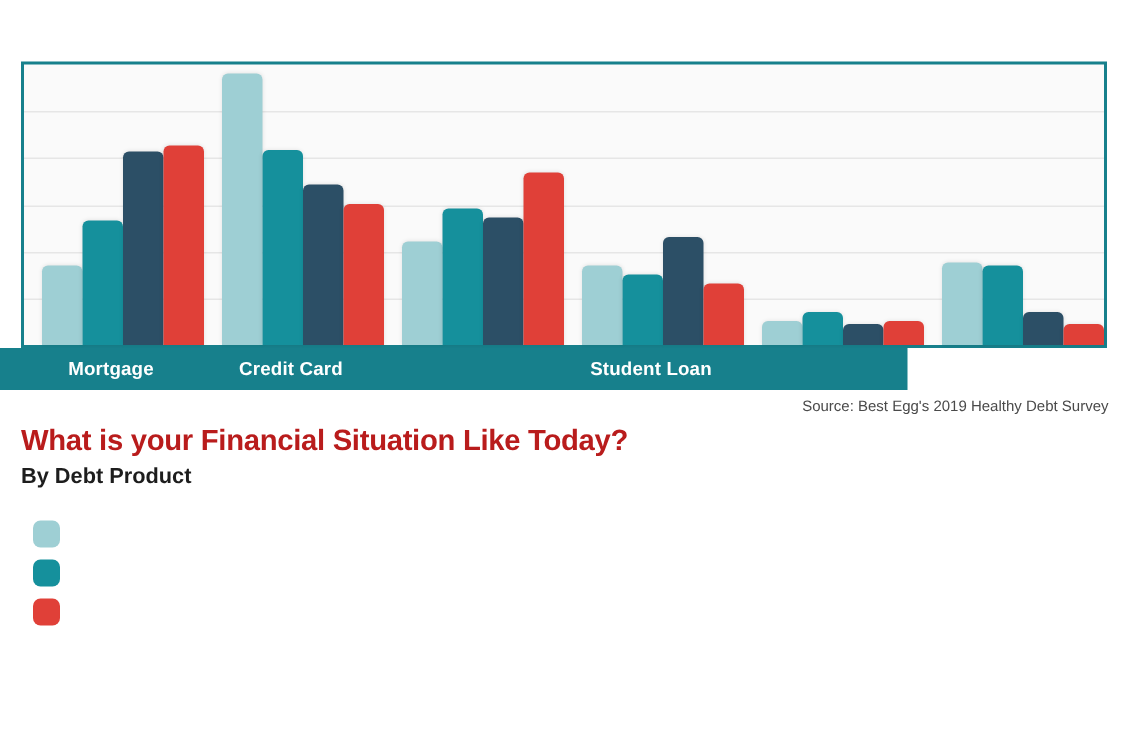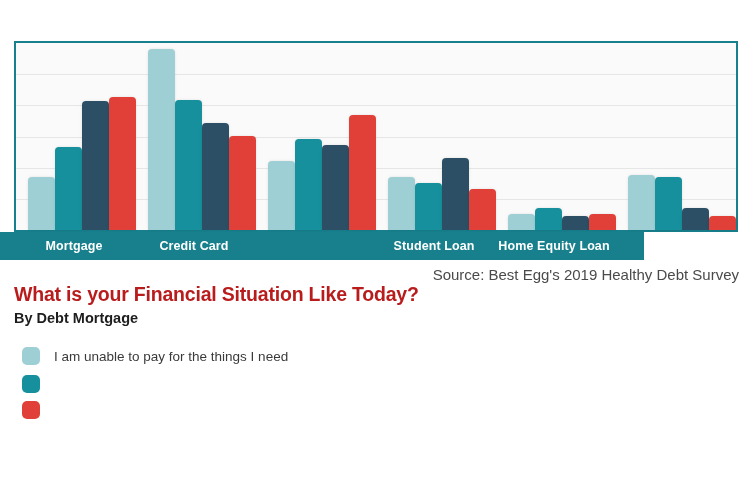--- a/index.html
+++ b/index.html
@@ -49,40 +49,39 @@
   .bar.s1{background:#15909c;}
   .bar.s2{background:#2c4f66;}
   .bar.s3{background:#e04038;}
 
   
   #cat-band{
     position:absolute;
     left:0; top:232px;
     width:605px; height:28px;
     background:#17808c;
-    padding-left:39px;
   }
   .cat-label{
     position:absolute;
     top:0;
     height:28px;
     line-height:28px;
     color:#ffffff;
     font-size:12.5px;
     font-weight:bold;
     text-align:center;
     letter-spacing:.1px;
     white-space:nowrap;
   }
 
   
   #source{
     position:absolute;
     right:14px; top:266px;
-    font-size:15px;
+    font-size:10px;
     color:#4a4a4a;
     white-space:nowrap;
   }
 
   
   #title{
     position:absolute;
     left:14px; top:283px;
     font-size:19.5px;
     font-weight:bold;
@@ -175,32 +174,30 @@
         <div class="bar s2" title="Personal Loan — I am able to pay for the things I need and am able to save for unplanned situations" style="height: 21.98px;"></div>
         <div class="bar s3" title="Personal Loan — I am able to pay for everyday things I need, save for unplanned situations, and also have long-term savings." style="height: 14.13px;"></div>
       </div>
     </div>
 </div>
 
 <div id="cat-band">
     <div class="cat-label" style="left: 14px; width: 120px;">Mortgage</div>
     <div class="cat-label" style="left: 134px; width: 120px;">Credit Card</div>
     <div class="cat-label" style="left: 374px; width: 120px;">Student Loan</div>
-    <div class="cat-label" style="left: 494px; width: 120px;">Home Equity Loan</div>
   </div>
 
 <div id="source">Source: Best Egg's 2019 Healthy Debt Survey</div>
 
 <div id="title">What is your Financial Situation Like Today?</div>
-<div id="subtitle">By Debt Mortgage</div>
+<div id="subtitle">By Debt Product</div>
 
 <div id="legend">
     <div class="legend-row">
       <div class="swatch sw0"></div>
-      <div class="legend-text">I am unable to pay for the things I need</div>
     </div>
     <div class="legend-row">
       <div class="swatch sw1"></div>
     </div>
     <div class="legend-row">
       <div class="swatch sw3"></div>
     </div>
   </div>
 
 </body></html>

